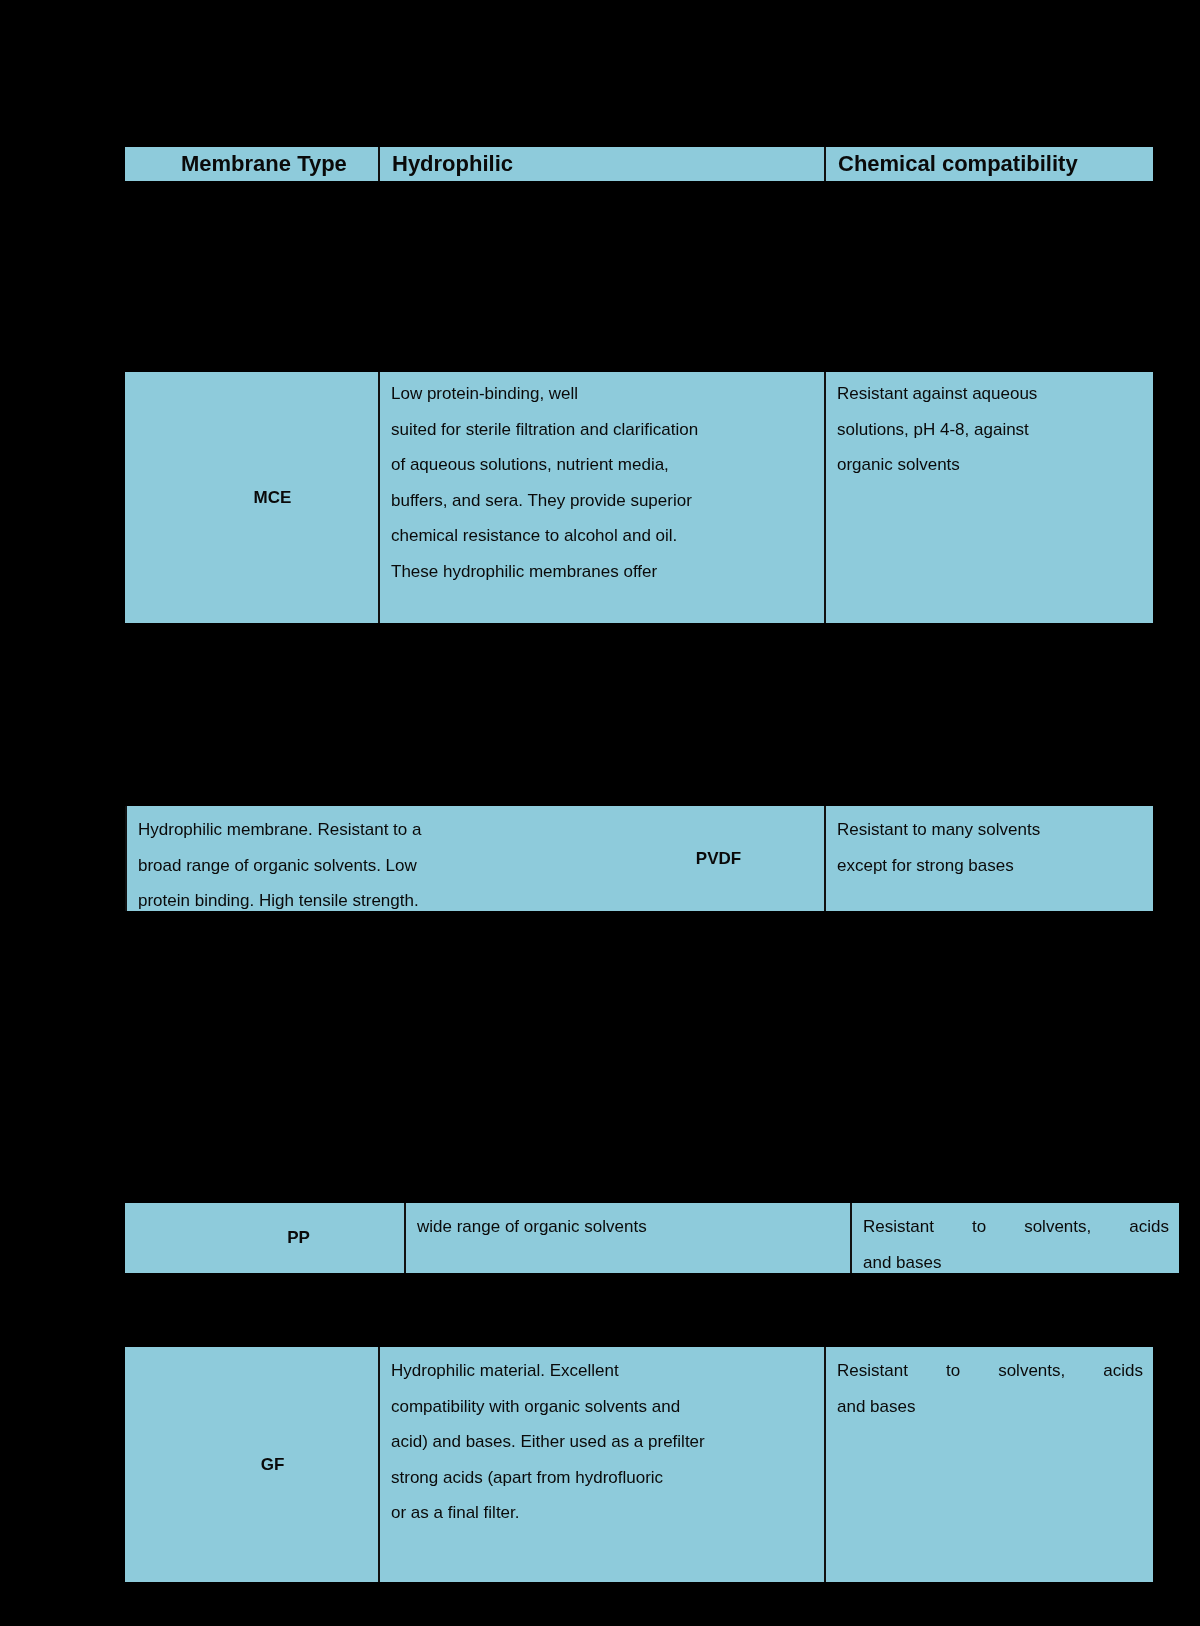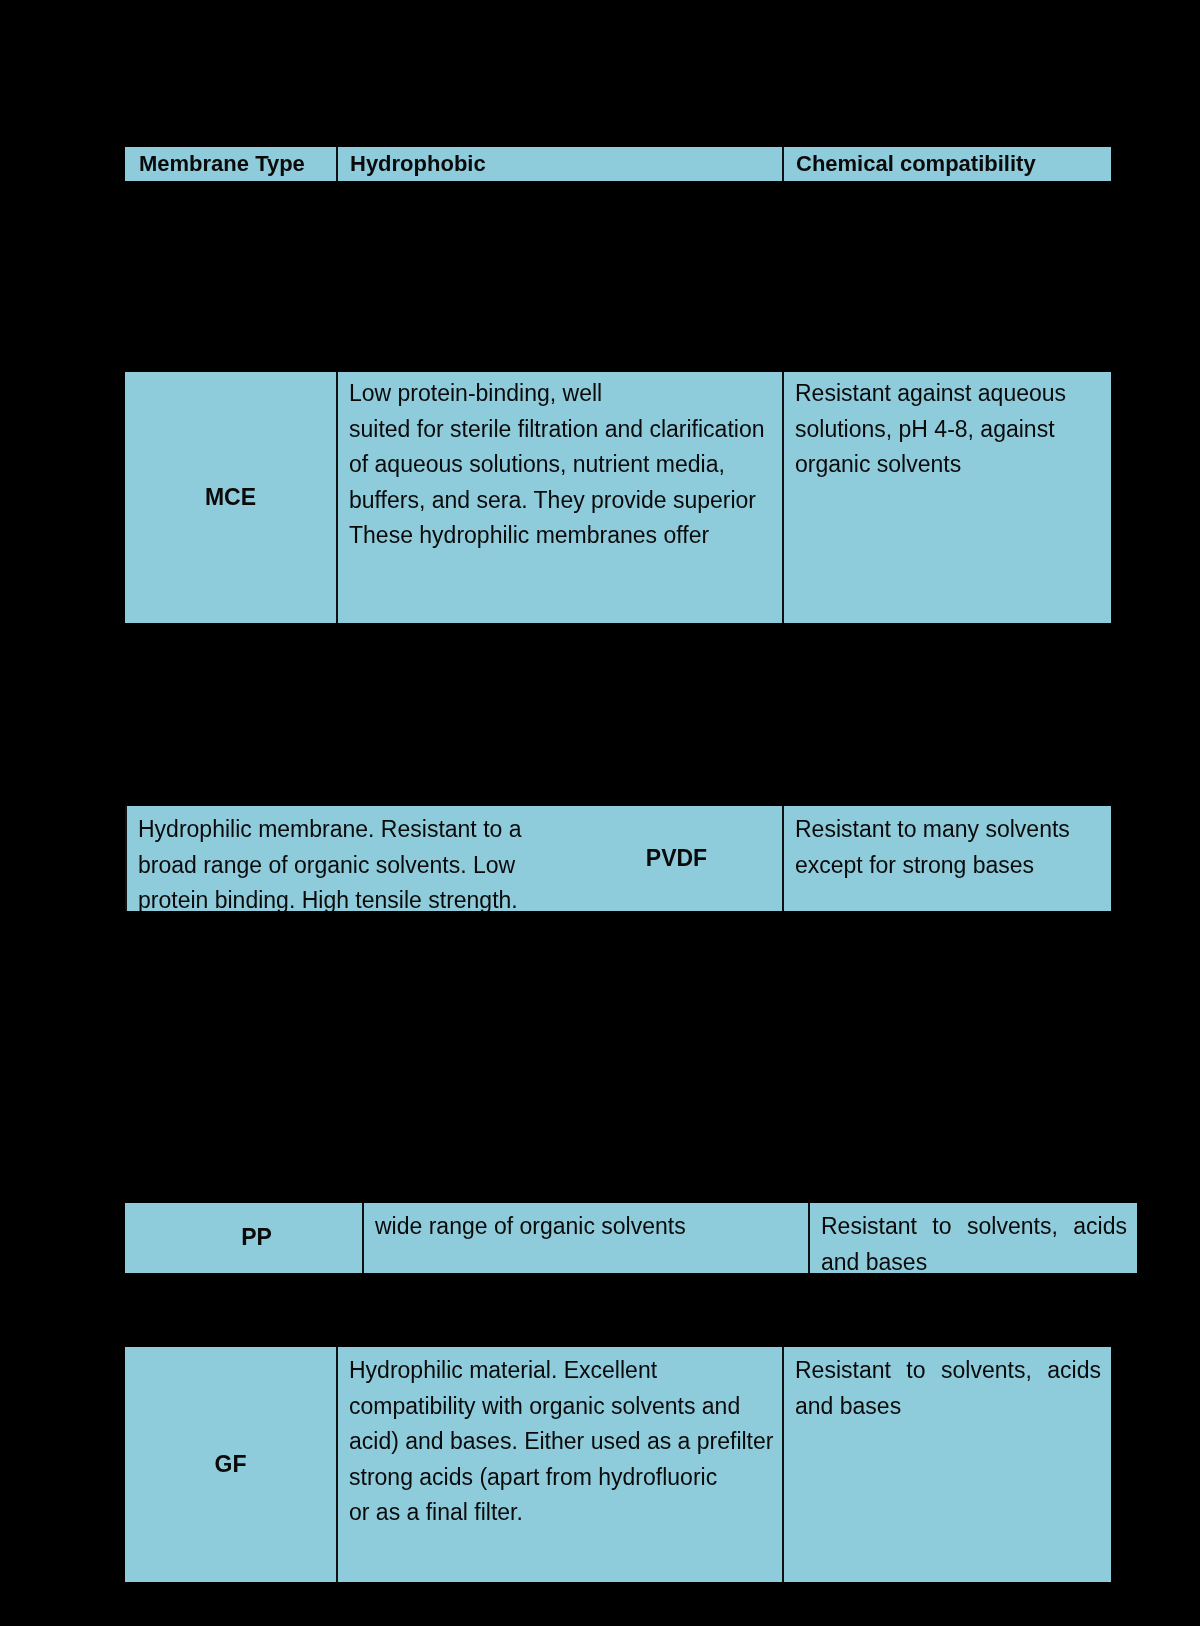--- a/index.html
+++ b/index.html
@@ -30,35 +30,36 @@
     background: #8ecbdb;
     box-sizing: border-box;
     display: flex;
     align-items: stretch;
   }
 
   .cell {
     box-sizing: border-box;
     background: #8ecbdb;
     color: #0a0a0a;
-    font-size: 23px;
+    font-size: 17px;
     line-height: 35.5px;
     padding: 6px 10px 6px 11px;
     overflow: hidden;
   }
 
   .cell.col-type {
     width: 211px;
     min-width: 211px;
     display: flex;
     align-items: center;
     justify-content: center;
     font-weight: bold;
     padding: 0;
     text-align: center;
+    margin-left: 42px;
   }
 
   .cell.col-desc {
     width: 446px;
     min-width: 446px;
     border-left: 2px solid #111111;
   }
 
   .cell.col-chem {
     width: 329px;
@@ -133,31 +134,32 @@
 
   .desc-line { display: block; white-space: nowrap; }
 </style>
 </head>
 <body>
 
 <div class="page">
 
   <div class="band header">
     <div class="cell col-type">Membrane Type</div>
-    <div class="cell col-desc">Hydrophobic</div>
+    <div class="cell col-desc">Hydrophilic</div>
     <div class="cell col-chem">Chemical compatibility</div>
   </div>
 
   <div class="band row-mce">
     <div class="cell col-type">MCE</div>
     <div class="cell col-desc">
         <span class="desc-line">Low protein-binding, well</span>
         <span class="desc-line">suited for sterile filtration and clarification</span>
         <span class="desc-line">of aqueous solutions, nutrient media,</span>
         <span class="desc-line">buffers, and sera. They provide superior</span>
+        <span class="desc-line">chemical resistance to alcohol and oil.</span>
         <span class="desc-line">These hydrophilic membranes offer</span>
       </div>
     <div class="cell col-chem">
         <span class="desc-line">Resistant against aqueous</span>
         <span class="desc-line">solutions, pH 4-8, against</span>
         <span class="desc-line">organic solvents</span>
       </div>
   </div>
 
   <div class="band row-pvdf">

